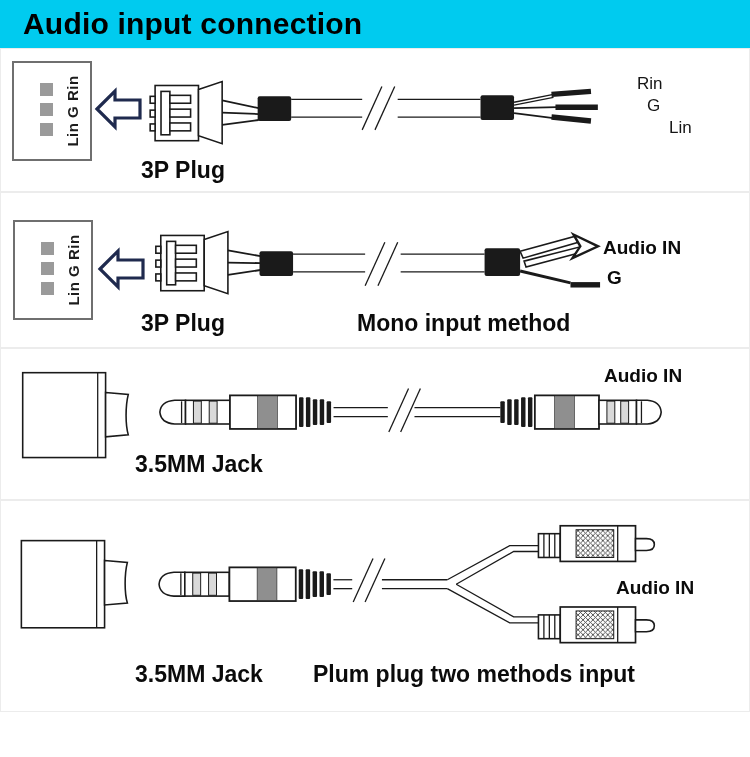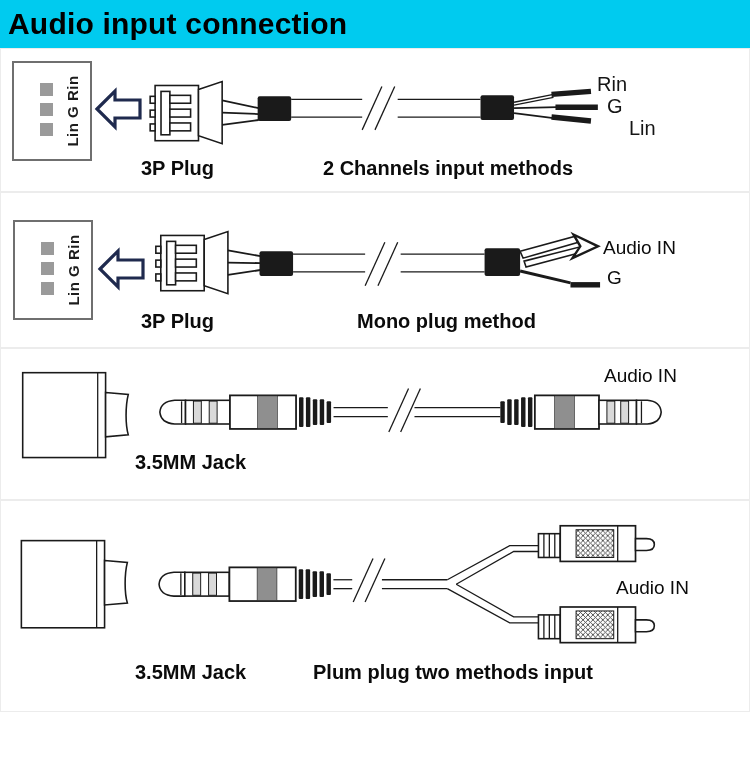--- a/index.html
+++ b/index.html
@@ -1,41 +1,41 @@
 <!DOCTYPE html>
 <html style="--header_bg: #00cbef; --arrow_outline: #1f2a4e; --line_art: #1a1a1a; --divider: #ececec; --plug_band_gray: #8f8f8f; --socket_square_gray: #9a9a9a; --socket_border: #6f6f6f;"><head>
 <meta charset="utf-8">
 <style>
   html,body{margin:0;padding:0;background:#fff;}
   .page{position:relative;width:750px;height:757px;background:#fff;overflow:hidden;
         font-family:"Liberation Sans","DejaVu Sans",sans-serif;color:#0b0b0b;}
   .titlebar{position:absolute;left:0;top:0;width:750px;height:48px;background:var(--header_bg,#00cbef);}
-  .titlebar h1{margin:0;padding-left:8px;font-size:30px;line-height:47px;font-weight:bold;color:#000;letter-spacing:0.2px;}
+  .titlebar h1{margin:0;padding-left:23px;font-size:30px;line-height:47px;font-weight:bold;color:#000;letter-spacing:0.2px;}
   .sec{position:absolute;left:0;width:750px;background:#fff;border:1px solid var(--divider,#ececec);box-sizing:border-box;}
   .sec1{top:48px;height:144px;}
   .sec2{top:192px;height:156px;}
   .sec3{top:348px;height:152px;}
   .sec4{top:500px;height:212px;}
   .art{position:absolute;left:0;top:0;width:100%;height:100%;}
   
   .socket3p{position:absolute;width:76px;height:96px;border:2px solid var(--socket_border,#6f6f6f);background:#fff;}
   .sec1 .socket3p{left:11px;top:12px;}
   .sec2 .socket3p{left:12px;top:27px;}
   .sq{position:absolute;left:26px;width:13px;height:13px;background:var(--socket_square_gray,#9a9a9a);}
   .sq1{top:20px;} .sq2{top:40px;} .sq3{top:60px;}
   .vlabel{position:absolute;left:58px;top:48px;transform:translate(-50%,-50%) rotate(-90deg);
           white-space:nowrap;font-weight:bold;font-size:15px;letter-spacing:0.5px;color:#1c1c1c;}
   
   .arrow{position:absolute;width:50px;height:46px;}
   .sec1 .arrow{left:93px;top:37px;}
   .sec2 .arrow{left:96px;top:53px;}
   
-  .wl{position:absolute;font-size:20px;line-height:20px;color:#151515;white-space:nowrap;}
-  .audio-in{position:absolute;font-size:19px;font-weight:normal;color:#0b0b0b;white-space:nowrap;}
-  .plug-label,.caption{position:absolute;font-size:20px;font-weight:bold;color:#0b0b0b;white-space:nowrap;}
+  .wl{position:absolute;font-size:17px;line-height:20px;color:#151515;white-space:nowrap;margin-left:40px;}
+  .audio-in{position:absolute;font-size:19px;font-weight:bold;color:#0b0b0b;white-space:nowrap;}
+  .plug-label,.caption{position:absolute;font-size:23px;font-weight:bold;color:#0b0b0b;white-space:nowrap;}
   
   .s   {stroke:var(--line_art,#1a1a1a);stroke-width:1.6;fill:#fff;}
   .thin{stroke:var(--line_art,#1a1a1a);stroke-width:1.3;fill:none;}
   .w2  {stroke:var(--line_art,#1a1a1a);stroke-width:1.8;fill:none;}
   .w3  {stroke:var(--line_art,#1a1a1a);stroke-width:3;fill:none;}
   .dash{stroke:var(--line_art,#1a1a1a);stroke-width:5.5;fill:none;}
   .k   {fill:var(--line_art,#1a1a1a);stroke:none;}
   .band{fill:var(--plug_band_gray,#8f8f8f);stroke:var(--line_art,#1a1a1a);stroke-width:0.6;}
   .ring{fill:#d9d9d9;stroke:var(--line_art,#1a1a1a);stroke-width:1;}
   .arrowhead{fill:#fff;stroke:var(--arrow_outline,#1f2a4e);stroke-width:3.2;stroke-linejoin:miter;}
@@ -94,21 +94,20 @@
         <line class="dash" x1="554" y1="46" x2="594" y2="43"></line>
         <line class="dash" x1="558" y1="59" x2="601" y2="59"></line>
         <line class="dash" x1="554" y1="69" x2="594" y2="73"></line>
       </g>
     </svg>
 
     <span class="wl" style="left:596px;top:25px">Rin</span>
     <span class="wl" style="left:606px;top:47px">G</span>
     <span class="wl" style="left:628px;top:69px">Lin</span>
     <span class="plug-label" style="left:140px;top:108px">3P Plug</span>
-    <span class="caption" style="left:322px;top:108px">2 Channels input methods</span>
   </section>
 
   <section class="sec sec2">
     <div class="socket3p">
       <span class="sq sq1"></span>
       <span class="sq sq2"></span>
       <span class="sq sq3"></span>
       <span class="vlabel">Lin G Rin</span>
     </div>
 
@@ -146,21 +145,21 @@
         <path class="s" d="M526,69 L585,54 L588,59 L528,75 Z"></path>
         <polygon class="s" style="stroke-width:2.4" points="576,42 601,54 575,66 583,54"></polygon>
         <line class="w3" x1="522" y1="79" x2="573" y2="91"></line>
         <line class="dash" x1="573" y1="93" x2="603" y2="93"></line>
       </g>
     </svg>
 
     <span class="audio-in" style="left:602px;top:44px">Audio IN</span>
     <span class="audio-in" style="left:606px;top:74px">G</span>
     <span class="plug-label" style="left:140px;top:117px">3P Plug</span>
-    <span class="caption" style="left:356px;top:117px">Mono plug method</span>
+    <span class="caption" style="left:356px;top:117px">Mono input method</span>
   </section>
 
   <section class="sec sec3">
     <svg class="art" viewBox="0 0 750 152">
       <g>
         <rect class="s" x="18" y="24" width="84" height="86"></rect>
         <line class="thin" x1="94" y1="24" x2="94" y2="110"></line>
         <path class="s" d="M102,44 L125,46 C122,58 122,77 125,87 L102,89 Z"></path>
       </g>
       <g>

